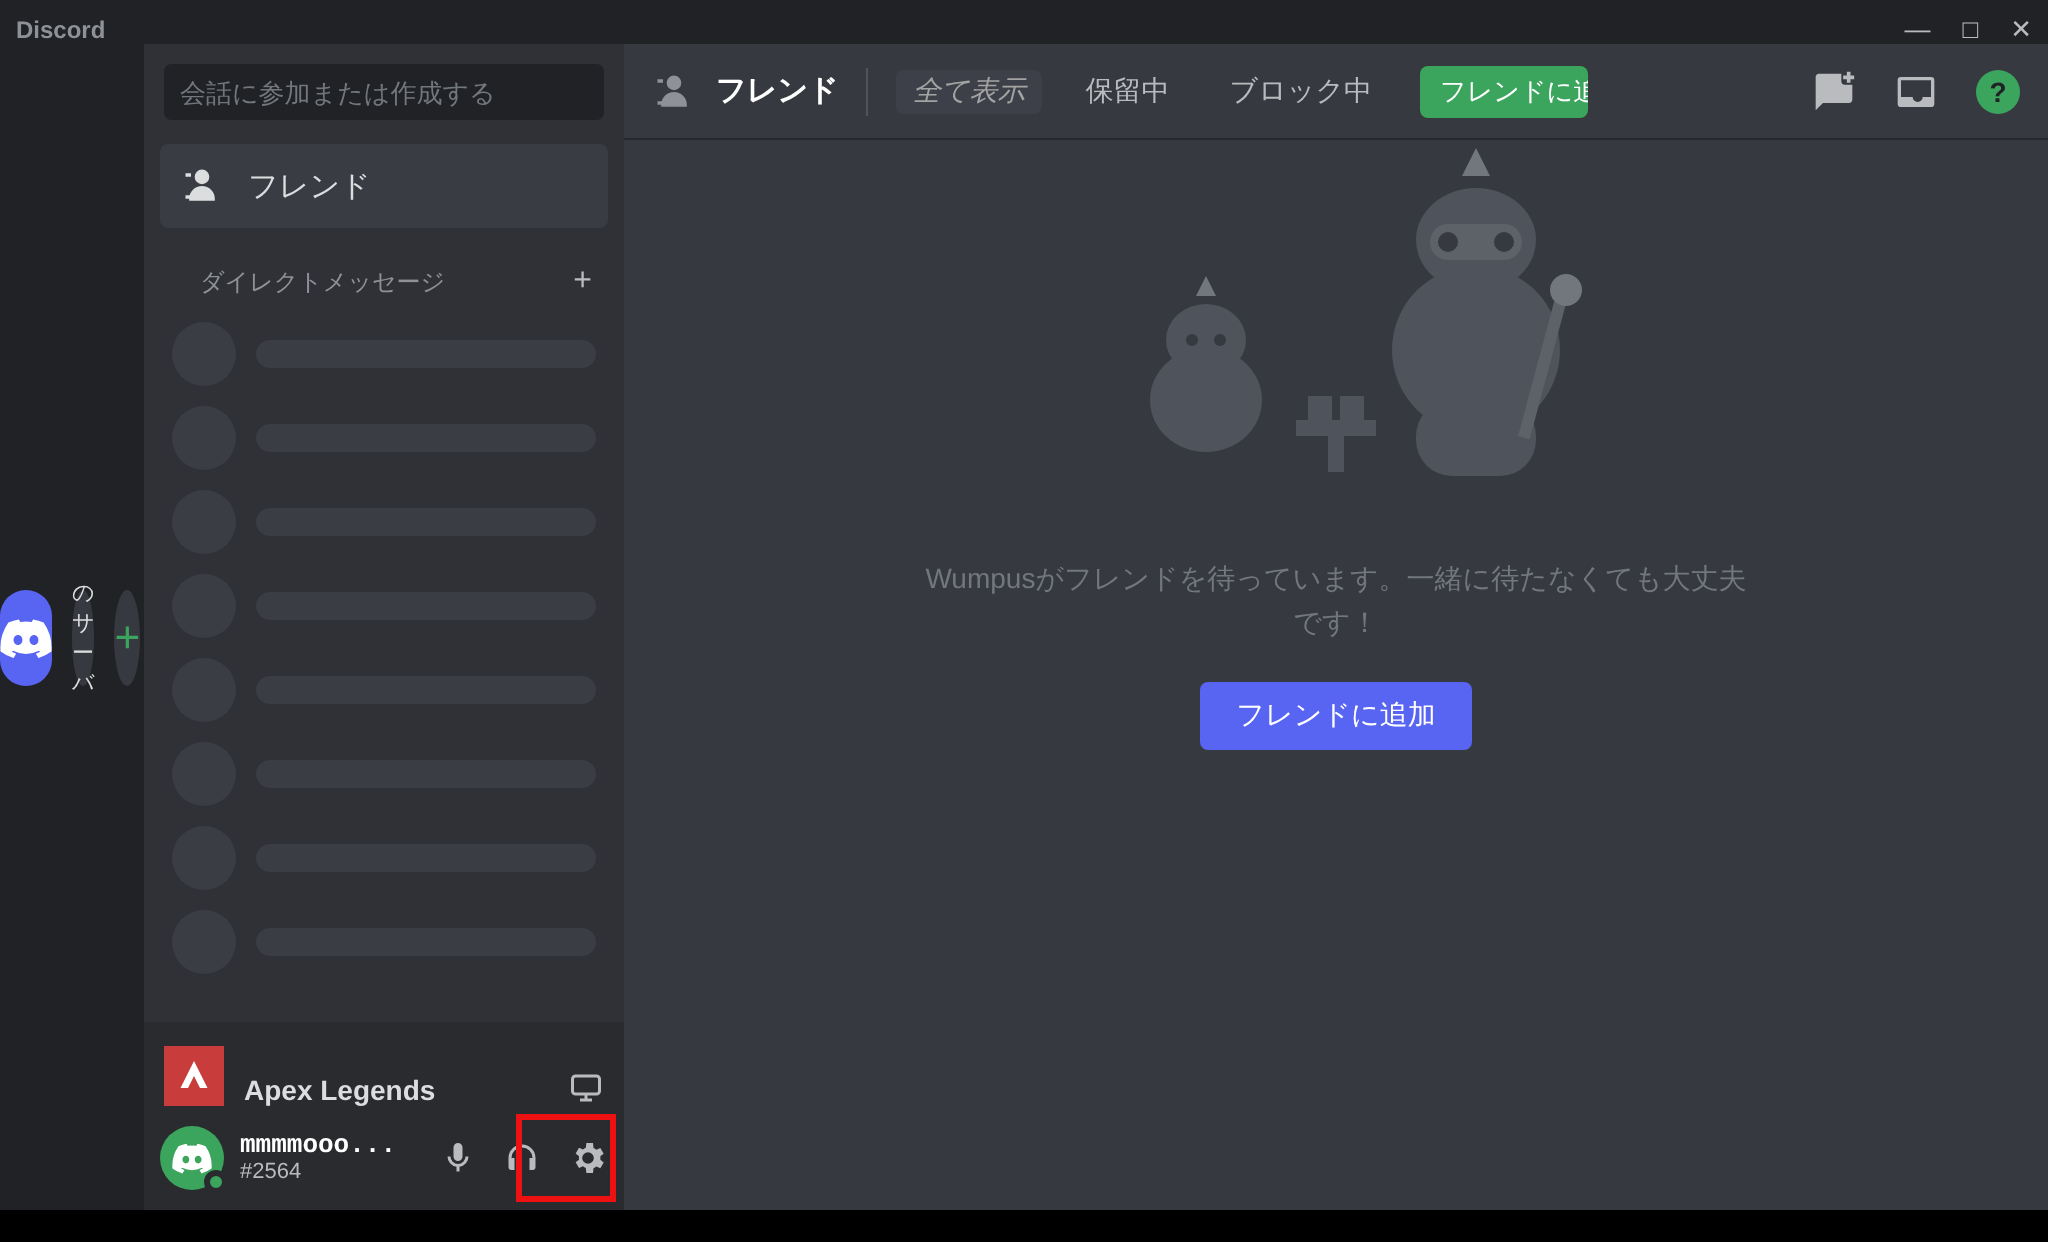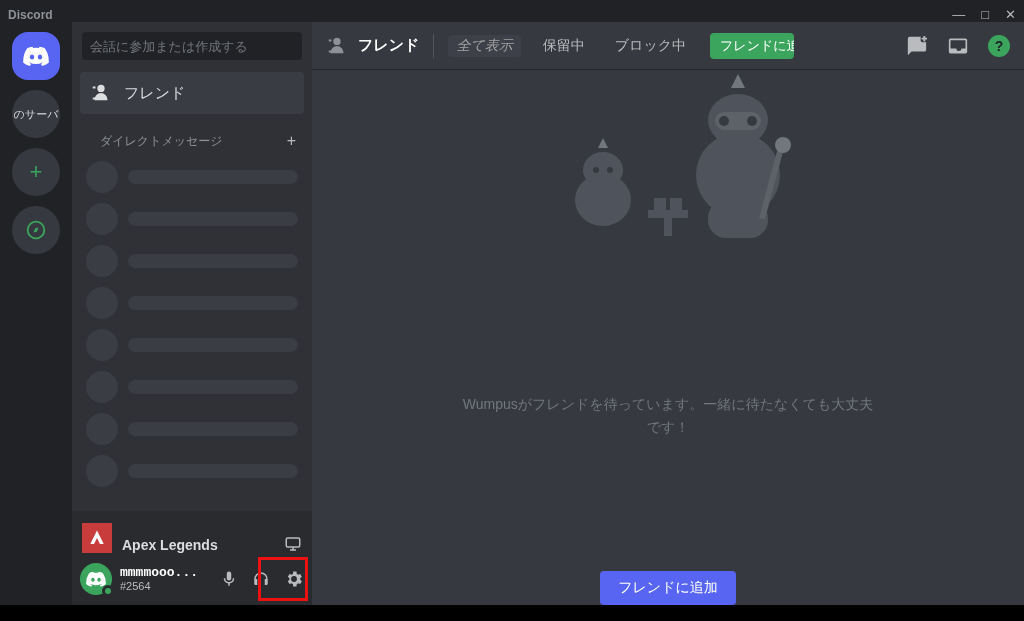--- a/index.html
+++ b/index.html
@@ -6,21 +6,21 @@
   html, body { width: 1024px; height: 621px; overflow: hidden; font-family: "Hiragino Sans", "Meiryo", "Segoe UI", sans-serif; background: #000; }
   .app { width: 1024px; height: 621px; display: flex; flex-direction: column; background: #36393f; }
   
   .titlebar { height: 22px; background: #202225; display: flex; align-items: flex-end; justify-content: space-between; padding: 0 8px; }
   .titlebar-title { color: #8e9297; font-size: 12px; font-weight: 600; }
   .titlebar-controls { display: flex; gap: 16px; color: #b9bbbe; font-size: 13px; }
   .titlebar-controls span { cursor: default; }
   
   .main { flex: 1; display: flex; min-height: 0; }
   
-  .servers { width: 72px; background: #202225; display: flex; flex-direction: column; align-items: center; padding-top: 10px; gap: 10px; }
+  .servers { width: 72px; background: #202225; display: flex; flex-direction: row; align-items: center; padding-top: 10px; gap: 10px; }
   .server-pill { width: 48px; height: 48px; border-radius: 16px; background: #5865f2; display: flex; align-items: center; justify-content: center; }
   .server-circle { width: 48px; height: 48px; border-radius: 50%; background: #36393f; display: flex; align-items: center; justify-content: center; color: #dcddde; font-size: 11px; }
   .server-add { width: 48px; height: 48px; border-radius: 50%; background: #36393f; display: flex; align-items: center; justify-content: center; color: #3ba55d; font-size: 22px; font-weight: 500; }
   .server-explore { width: 48px; height: 48px; border-radius: 50%; background: #36393f; display: flex; align-items: center; justify-content: center; color: #3ba55d; }
   
   .channels { width: 240px; background: #2f3136; display: flex; flex-direction: column; }
   .search { margin: 10px 10px 0 10px; }
   .search-input { width: 100%; height: 28px; background: #202225; border: none; outline: none; color: #dcddde; padding: 1px 8px; font-size: 13px; border-radius: 4px; }
   .search-input::placeholder { color: #72767d; }
   .friends-tab { margin: 12px 8px 0 8px; height: 42px; background: #393c43; border-radius: 4px; display: flex; align-items: center; padding: 0 10px; gap: 12px; color: #dcddde; font-size: 15px; }
@@ -44,21 +44,21 @@
   
   .content { flex: 1; background: #36393f; display: flex; flex-direction: column; }
   .header { height: 48px; border-bottom: 1px solid #26282c; display: flex; align-items: center; padding: 0 14px; gap: 14px; }
   .header-friends { display: flex; align-items: center; gap: 10px; color: #fff; font-weight: 700; font-size: 15px; }
   .divider-v { width: 1px; height: 24px; background: #4f545c; }
   .tab { color: #b9bbbe; font-size: 14px; padding: 2px 8px; border-radius: 4px; }
   .tab.active { background: #4f545c4d; color: #a3a3a3; font-style: italic; }
   .btn-add-friend { background: #3ba55d; color: #fff; font-size: 13px; padding: 4px 10px; border-radius: 4px; margin-left: 2px; white-space: nowrap; overflow: hidden; max-width: 84px; }
   .header-right { margin-left: auto; display: flex; align-items: center; gap: 20px; color: #b9bbbe; }
   .help-circle { width: 22px; height: 22px; border-radius: 50%; background: #3ba55d; color: #202225; display: flex; align-items: center; justify-content: center; font-size: 14px; font-weight: 700; }
-  .empty-state { flex: 1; display: flex; flex-direction: column; align-items: center; justify-content: space-between; gap: 18px; }
+  .empty-state { flex: 1; display: flex; flex-direction: column; align-items: center; justify-content: flex-start; gap: 18px; }
   .empty-text { color: #72767d; font-size: 14px; text-align: center; max-width: 420px; line-height: 1.6; }
   .btn-primary { background: #5865f2; color: #fff; font-size: 14px; padding: 8px 18px; border-radius: 4px; }
   svg { display: block; }
   .icon-friend-sm { width: 22px; height: 22px; }
   .black-bar { height: 16px; background: #000; }
 </style>
 </head>
 <body>
 
 <div class="app">

